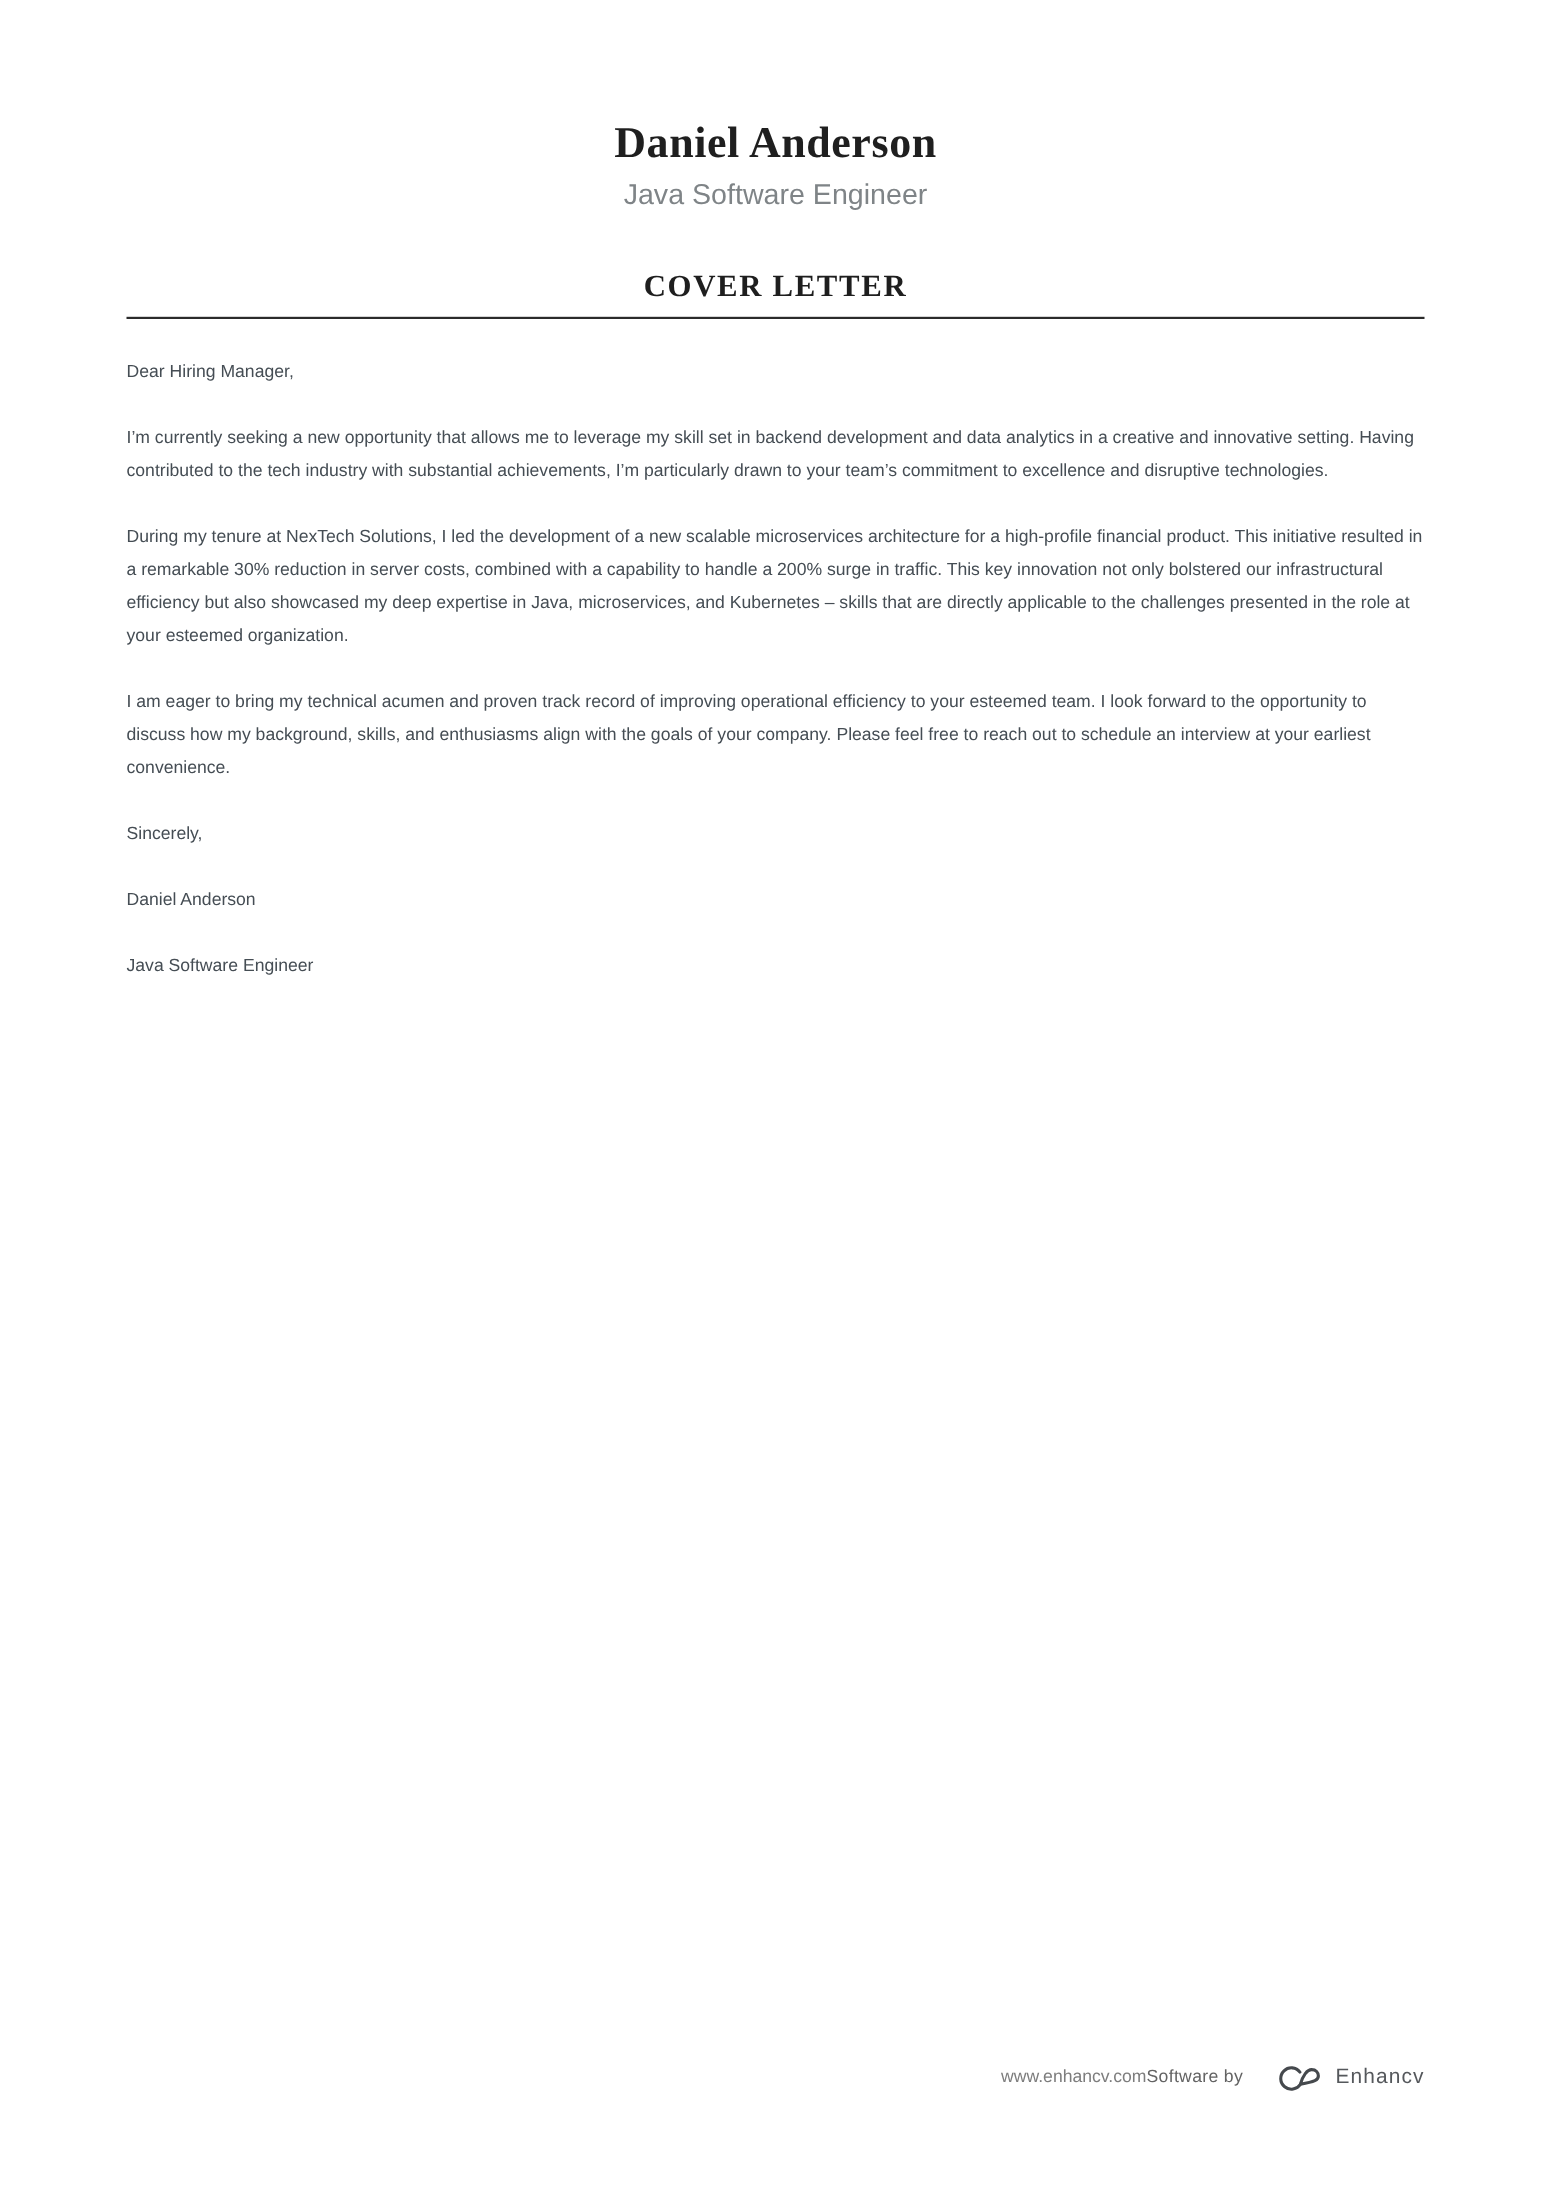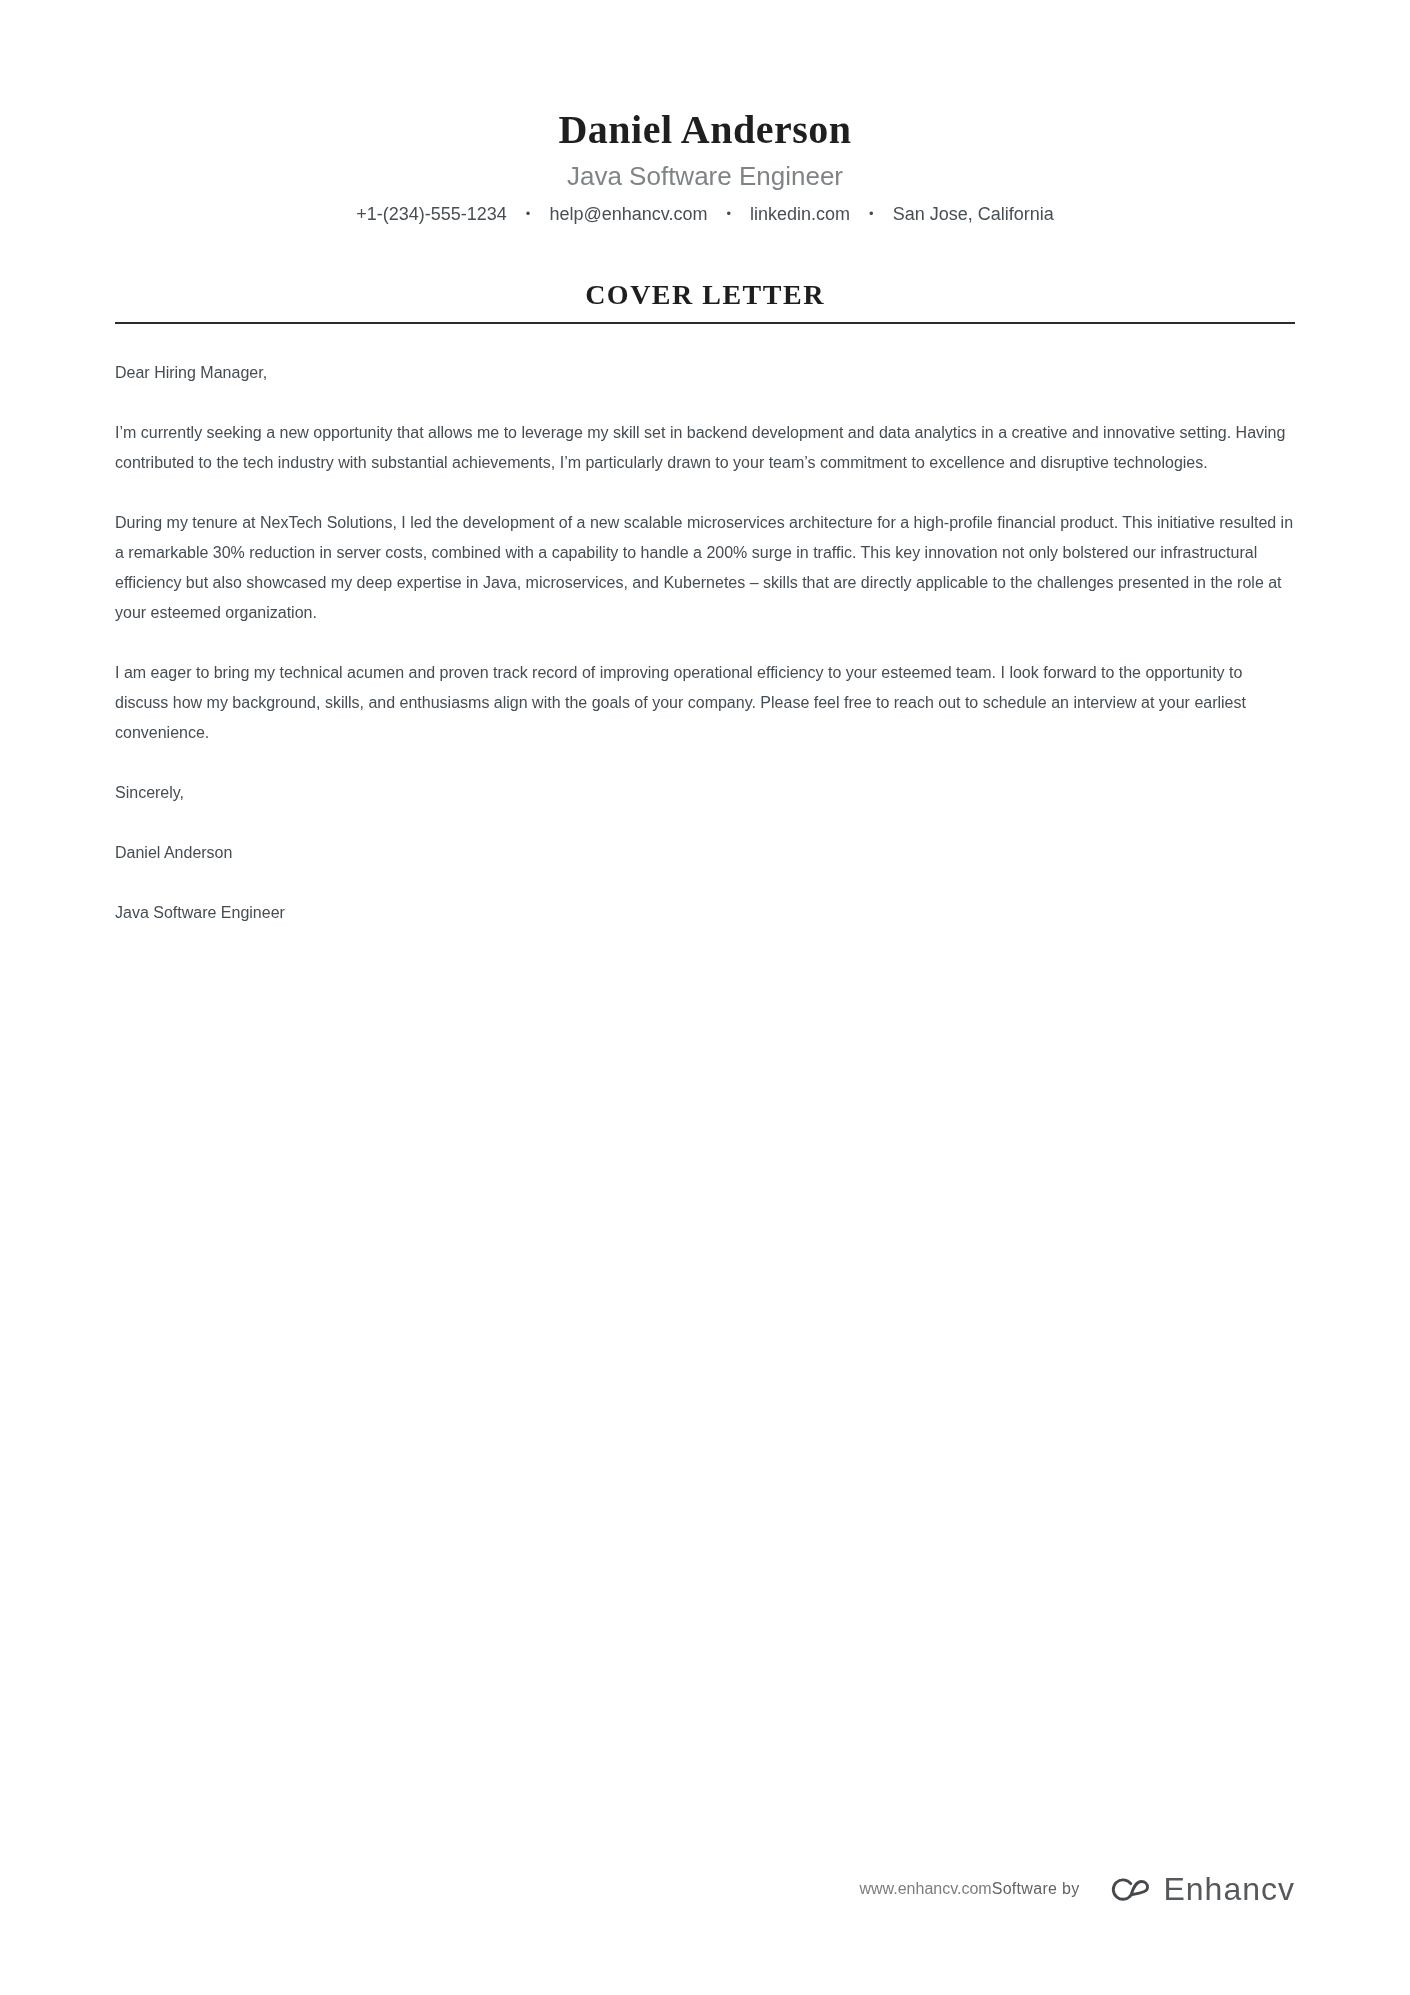--- a/index.html
+++ b/index.html
@@ -97,44 +97,35 @@
     align-items: center;
   }
   .powered-label {
     font-size: 16px;
     color: #636363;
     margin-right: 26px;
     letter-spacing: 0.3px;
   }
   .brand-icon { width: 48px; height: 30px; margin-right: 10px; }
   .brand-name {
-    font-size: 32px;
+    font-size: 19px;
     color: #55585c;
     letter-spacing: 1px;
     font-weight: 400;
   }
 </style>
 </head>
 <body>
 
 <div class="page">
   <div class="content">
 
     <div class="header">
       <div class="name">Daniel Anderson</div>
       <div class="job-title">Java Software Engineer</div>
-      <div class="contact-row">
-        <span class="contact-item">+1-(234)-555-1234</span>
-        <span class="sep">•</span>
-        <a class="contact-item" href="#">help@enhancv.com</a>
-        <span class="sep">•</span>
-        <a class="contact-item" href="#">linkedin.com</a>
-        <span class="sep">•</span>
-        <span class="contact-item">San Jose, California</span>
-      </div>
     </div>
 
     <div class="section-head">
       <div class="section-title">COVER LETTER</div>
       <hr class="rule">
     </div>
 
     <div class="letter">
       <p>Dear Hiring Manager,</p>
       <p>I’m currently seeking a new opportunity that allows me to leverage my skill set in backend development and data analytics in a creative and innovative setting. Having contributed to the tech industry with substantial achievements, I’m particularly drawn to your team’s commitment to excellence and disruptive technologies.</p>

